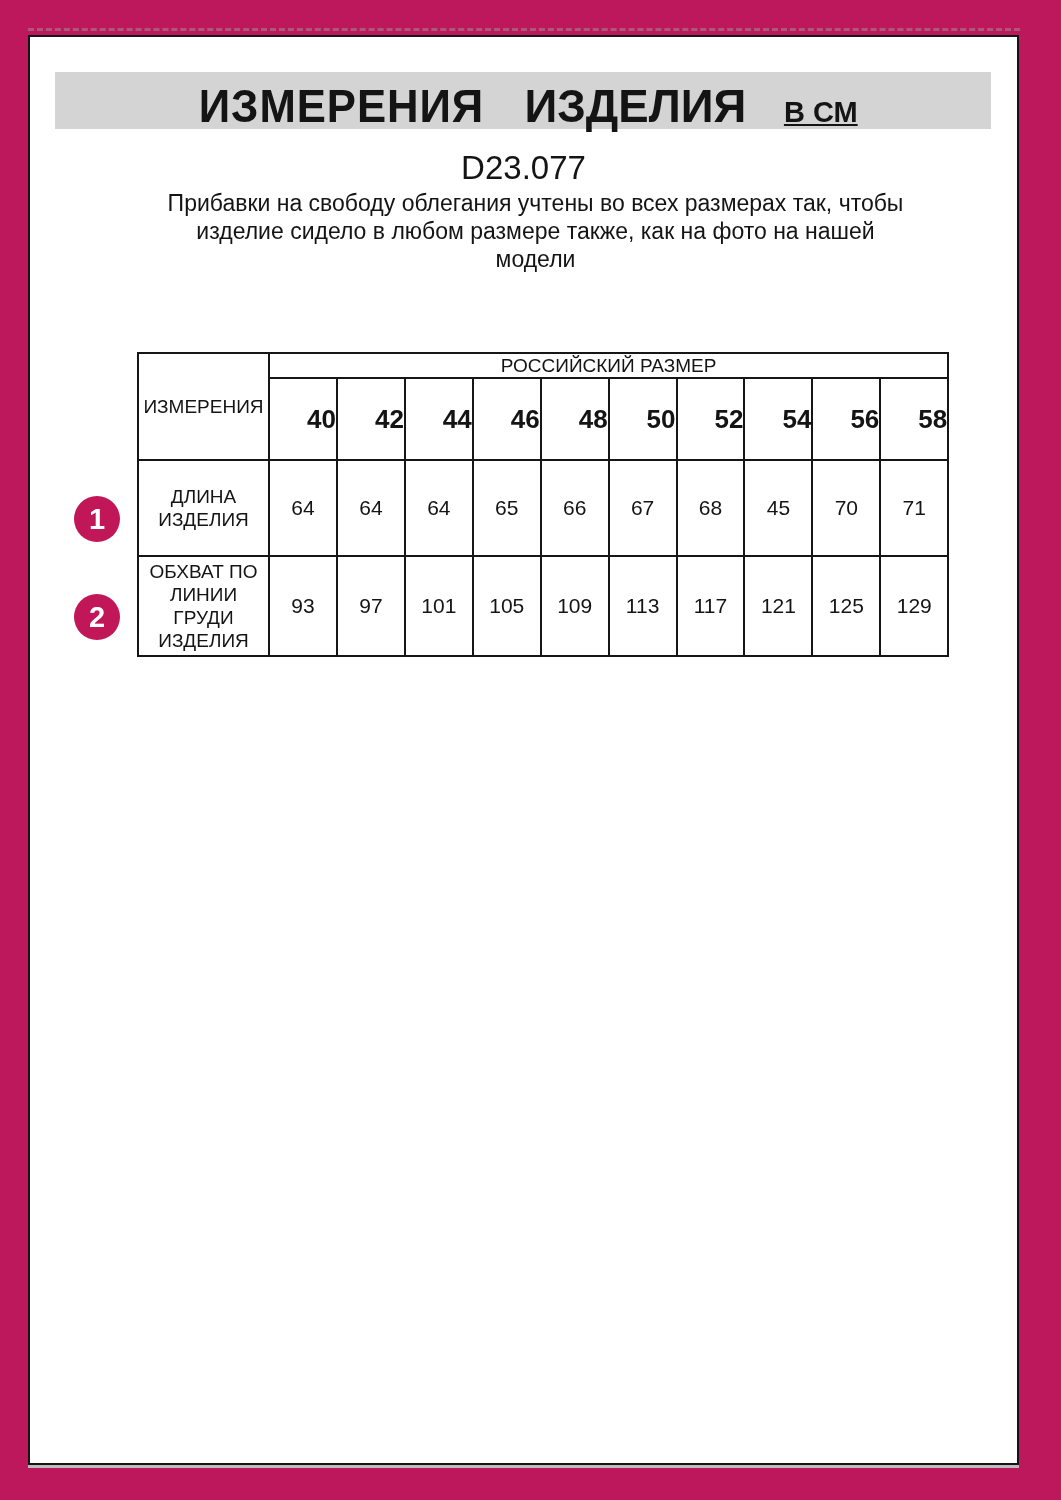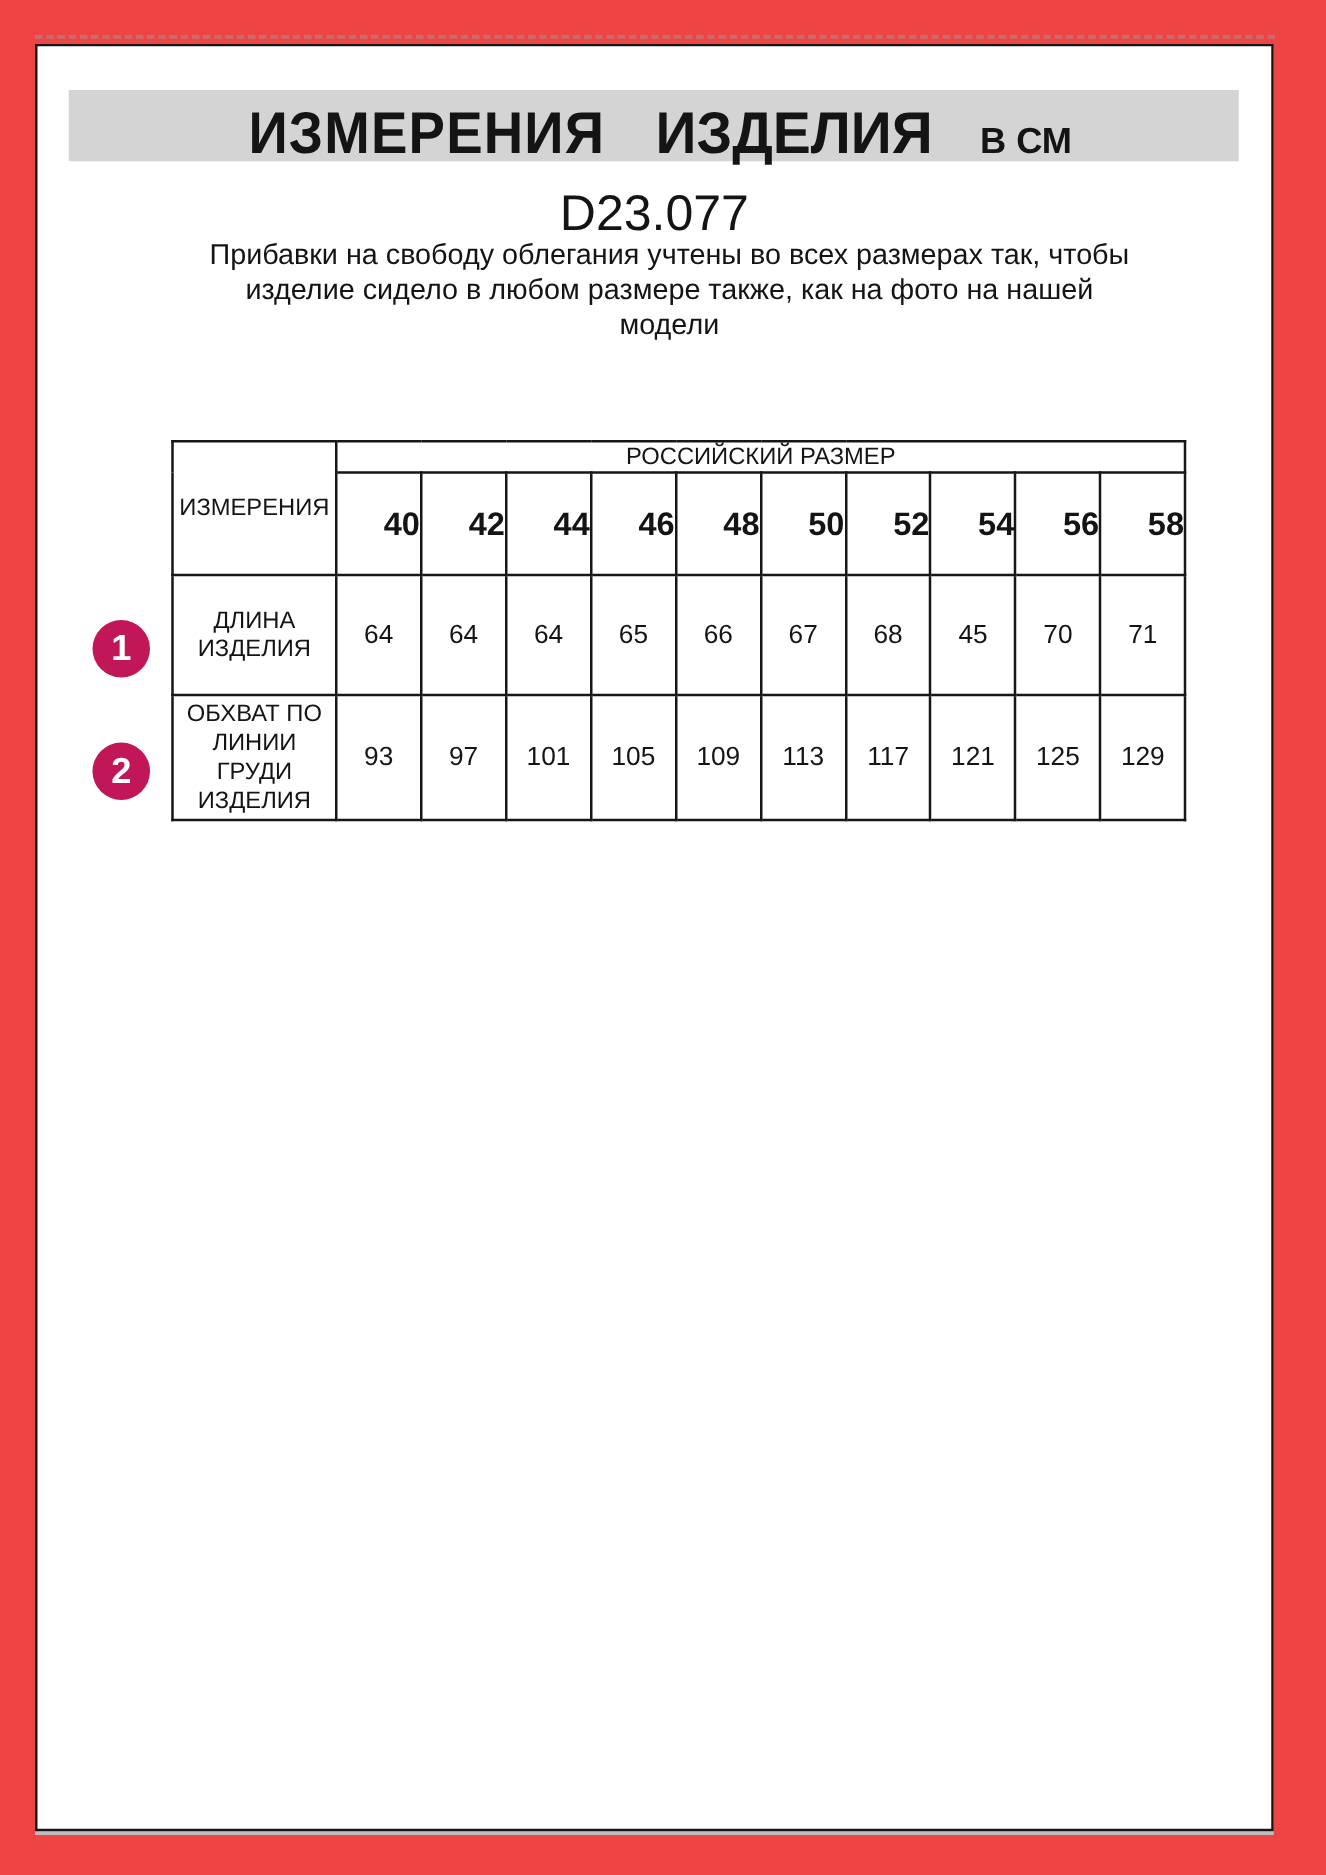--- a/index.html
+++ b/index.html
@@ -5,21 +5,21 @@
   html,body{margin:0;padding:0;background:#fff;}
   *{box-sizing:border-box;}
   :root{
     --accent:#c11657;
     --banner-bg:#d4d4d4;
     --ink:#141414;
   }
   .page{
     position:relative;
     width:1061px;height:1500px;
-    background:#ef4444;
+    background:#be185d;
     font-family:"Liberation Sans",sans-serif;
     color:var(--ink);
     overflow:hidden;
   }
   .top-dashes{
     position:absolute;left:28px;top:28px;width:992px;height:0;
     border-top:3px dashed #9a9a9a;opacity:.5;
   }
   .frame{
     position:absolute;left:28px;top:35px;width:991px;height:1430px;
@@ -35,25 +35,25 @@
   }
   .banner .t1{
     font-size:47px;font-weight:600;letter-spacing:1px;
     transform:scaleX(.93);transform-origin:center;display:inline-block;
   }
   .banner .t2{
     font-size:47px;font-weight:800;letter-spacing:0;
     margin-left:26px;display:inline-block;transform:scaleX(.97);
   }
   .banner .t3{
-    font-size:29px;font-weight:600;margin-left:34px;display:inline-block;
+    font-size:29px;font-weight:600;margin-left:34px;display:inline-block;text-decoration:underline;
   }
   .model{
     position:absolute;left:0;top:112px;width:100%;
-    text-align:center;font-size:40px;font-weight:400;
+    text-align:center;font-size:33px;font-weight:400;
   }
   .desc{
     position:absolute;left:0;top:152px;width:100%;
     text-align:center;font-size:23px;line-height:28px;font-weight:400;
     white-space:pre-line;
     padding-left:24px;
   }
   .sizes-table{
     position:absolute;left:107px;top:315px;
     border-collapse:collapse;table-layout:fixed;

